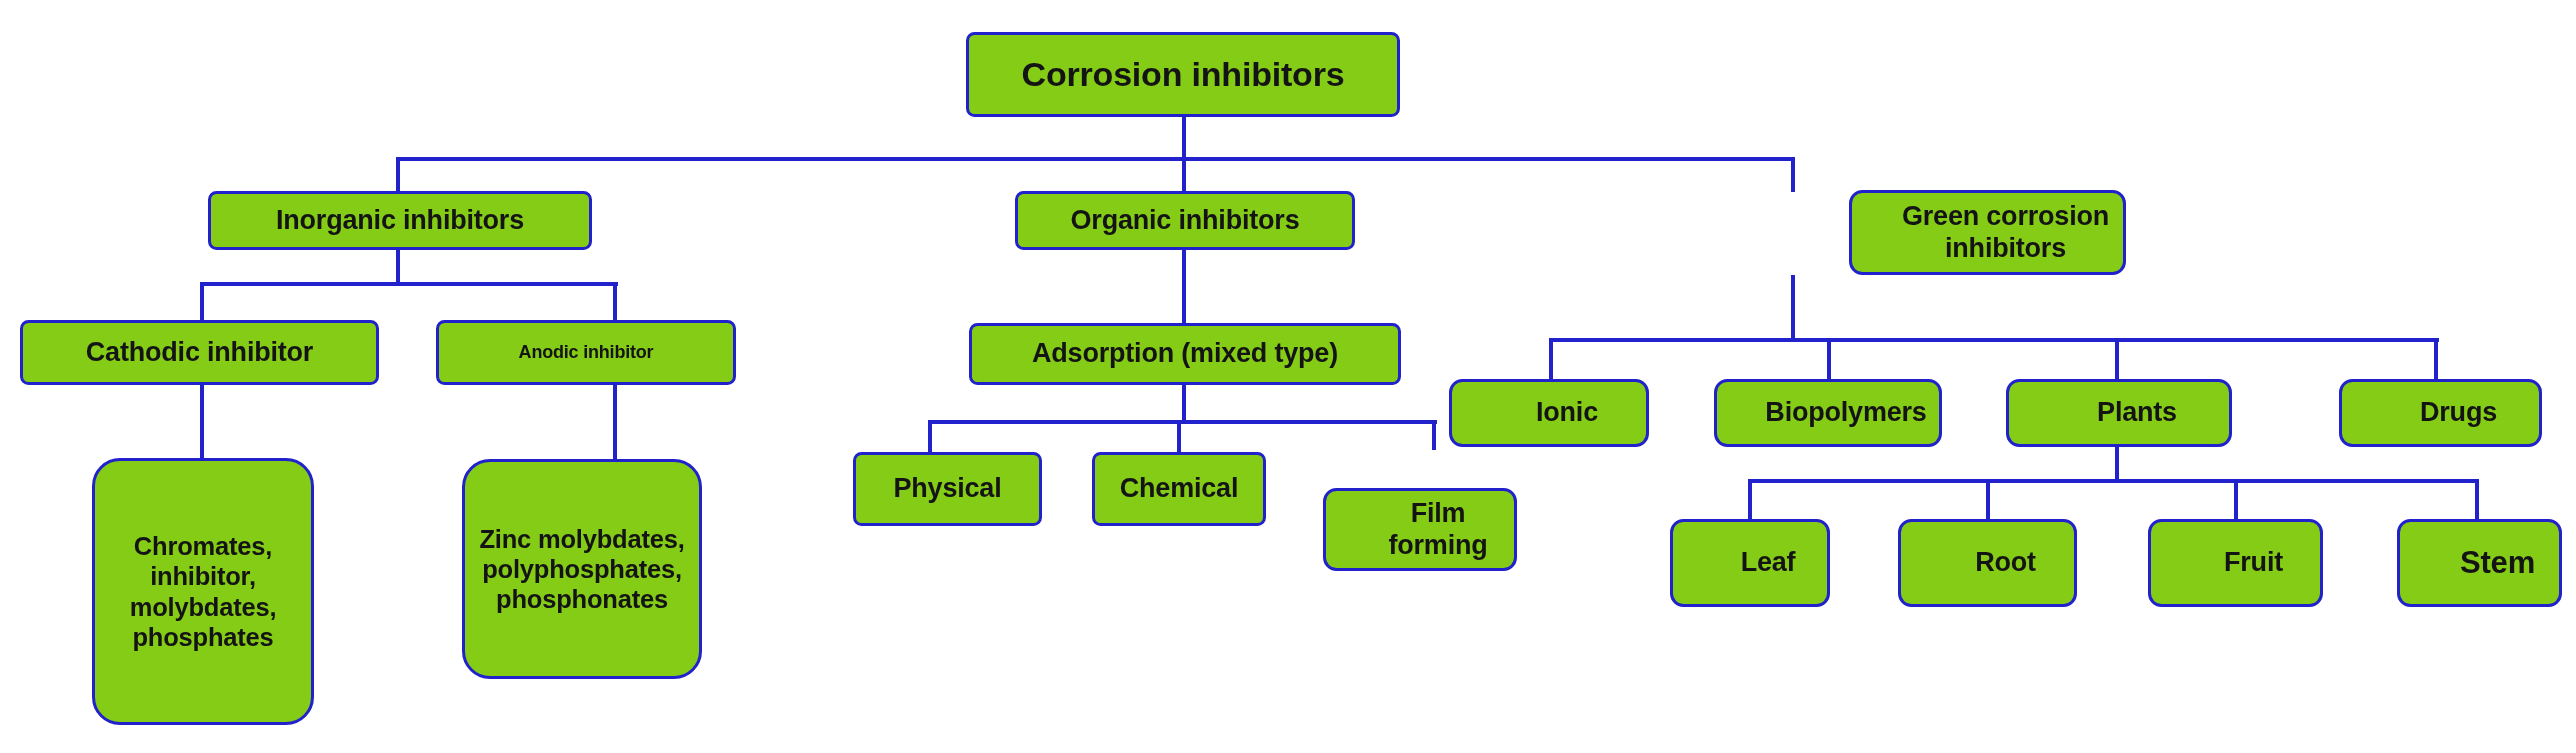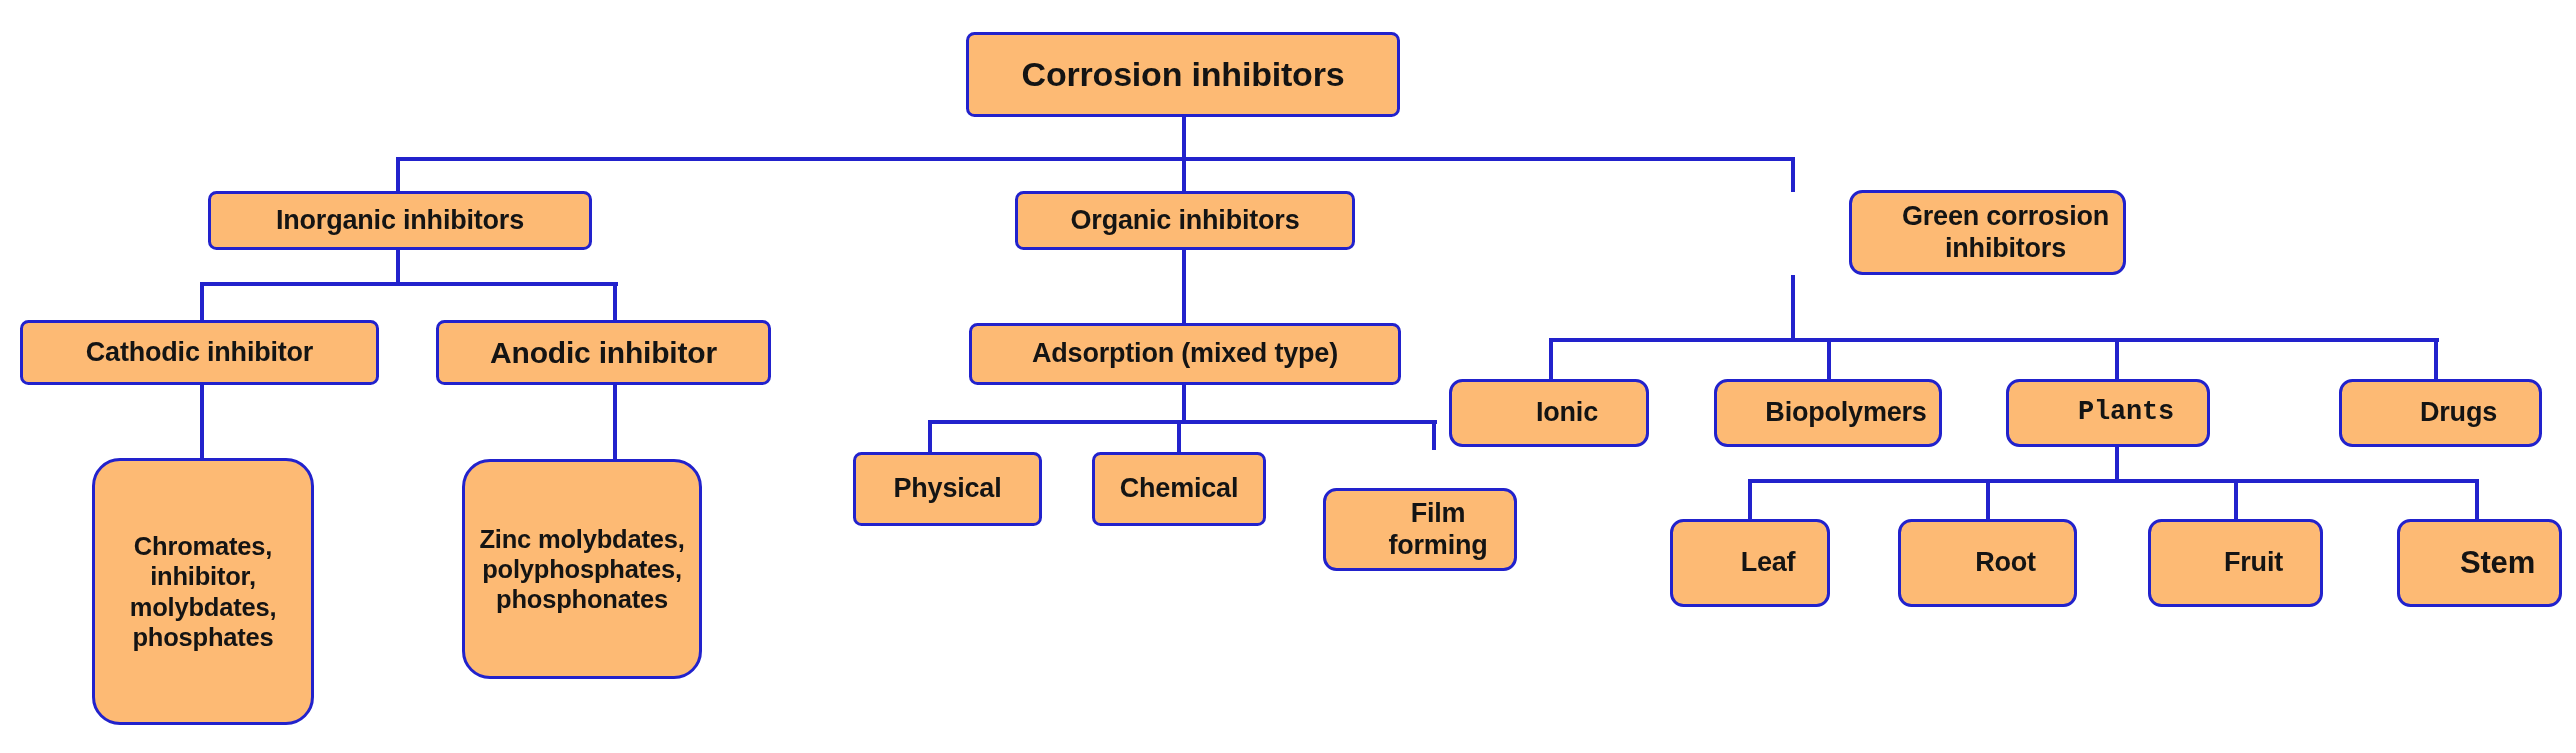--- a/index.html
+++ b/index.html
@@ -6,21 +6,21 @@
   #canvas{
     position:relative;
     width:2576px;height:753px;
     background:#ffffff;
     font-family:"Liberation Sans", sans-serif;
     overflow:hidden;
   }
   .node{
     position:absolute;
     box-sizing:border-box;
-    background:#fdba74;
+    background:#84cc16;
     border:3px solid #2222cc;
     display:flex;
     align-items:center;
     justify-content:center;
     text-align:center;
     color:#141414;
     font-weight:bold;
     line-height:1.18;
     letter-spacing:-0.2px;
     z-index:3;
@@ -78,21 +78,21 @@
     </div>
     <div class="node r-sm" style="left: 1015px; top: 191px; width: 340px; height: 59px; border-color: rgb(34, 34, 204); color: rgb(20, 20, 20); font-size: 27px;">
       <span>Organic inhibitors</span>
     </div>
     <div class="node r-md" style="left: 1849px; top: 190px; width: 277px; height: 85px; border-color: rgb(34, 34, 204); color: rgb(20, 20, 20); font-size: 27px;">
       <span>Green corrosion inhibitors</span>
     </div>
     <div class="node r-sm" style="left: 20px; top: 320px; width: 359px; height: 65px; border-color: rgb(34, 34, 204); color: rgb(20, 20, 20); font-size: 27px;">
       <span>Cathodic inhibitor</span>
     </div>
-    <div class="node r-sm" style="left: 436px; top: 320px; width: 335px; height: 65px; border-color: rgb(34, 34, 204); color: rgb(20, 20, 20); font-size: 30px; justify-content: flex-end;">
+    <div class="node r-sm" style="left: 436px; top: 320px; width: 300px; height: 65px; border-color: rgb(34, 34, 204); color: rgb(20, 20, 20); font-size: 18px; justify-content: flex-end;">
       <span>Anodic inhibitor</span>
     </div>
     <div class="node r-sm" style="left: 969px; top: 323px; width: 432px; height: 62px; border-color: rgb(34, 34, 204); color: rgb(20, 20, 20); font-size: 27px;">
       <span>Adsorption (mixed type)</span>
     </div>
     <div class="node r-lg" style="left: 92px; top: 458px; width: 222px; height: 267px; border-color: rgb(34, 34, 204); color: rgb(20, 20, 20); font-size: 25.5px;">
       <span>Chromates, inhibitor, molybdates, phosphates</span>
     </div>
     <div class="node r-lg" style="left: 462px; top: 459px; width: 240px; height: 220px; border-color: rgb(34, 34, 204); color: rgb(20, 20, 20); font-size: 25.5px;">
       <span>Zinc molybdates, polyphosphates, phosphonates</span>
@@ -105,21 +105,21 @@
     </div>
     <div class="node r-md" style="left: 1323px; top: 448px; width: 194px; height: 83px; border-color: rgb(34, 34, 204); color: rgb(20, 20, 20); font-size: 27px; margin-top: 40px;">
       <span>Film forming</span>
     </div>
     <div class="node r-md" style="left: 1449px; top: 379px; width: 200px; height: 68px; border-color: rgb(34, 34, 204); color: rgb(20, 20, 20); font-size: 27px;">
       <span>Ionic</span>
     </div>
     <div class="node r-md" style="left: 1714px; top: 379px; width: 228px; height: 68px; border-color: rgb(34, 34, 204); color: rgb(20, 20, 20); font-size: 27px;">
       <span>Biopolymers</span>
     </div>
-    <div class="node r-md" style="left: 2006px; top: 379px; width: 204px; height: 68px; border-color: rgb(34, 34, 204); color: rgb(20, 20, 20); font-size: 27px; font-family: Liberation Mono, monospace;">
+    <div class="node r-md" style="left: 2006px; top: 379px; width: 226px; height: 68px; border-color: rgb(34, 34, 204); color: rgb(20, 20, 20); font-size: 27px;">
       <span>Plants</span>
     </div>
     <div class="node r-md" style="left: 2339px; top: 379px; width: 203px; height: 68px; border-color: rgb(34, 34, 204); color: rgb(20, 20, 20); font-size: 27px;">
       <span>Drugs</span>
     </div>
     <div class="node r-md" style="left: 1670px; top: 519px; width: 160px; height: 88px; border-color: rgb(34, 34, 204); color: rgb(20, 20, 20); font-size: 27px;">
       <span>Leaf</span>
     </div>
     <div class="node r-md" style="left: 2148px; top: 519px; width: 175px; height: 88px; border-color: rgb(34, 34, 204); color: rgb(20, 20, 20); font-size: 27px;">
       <span>Fruit</span>

